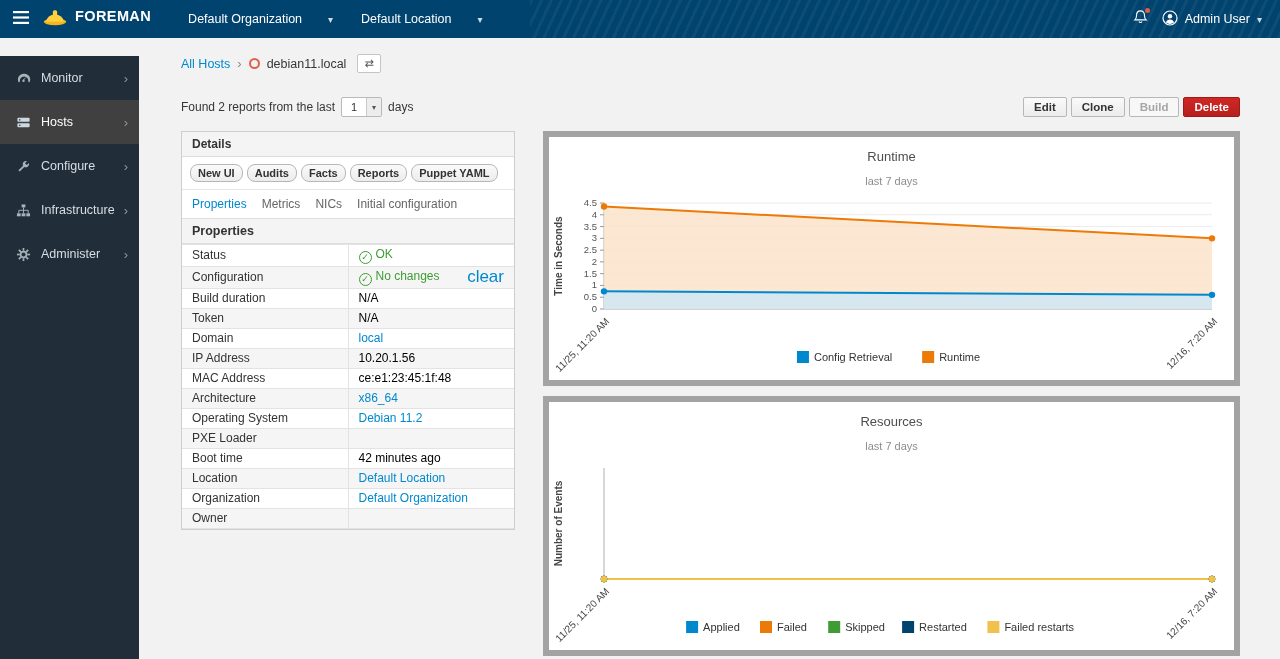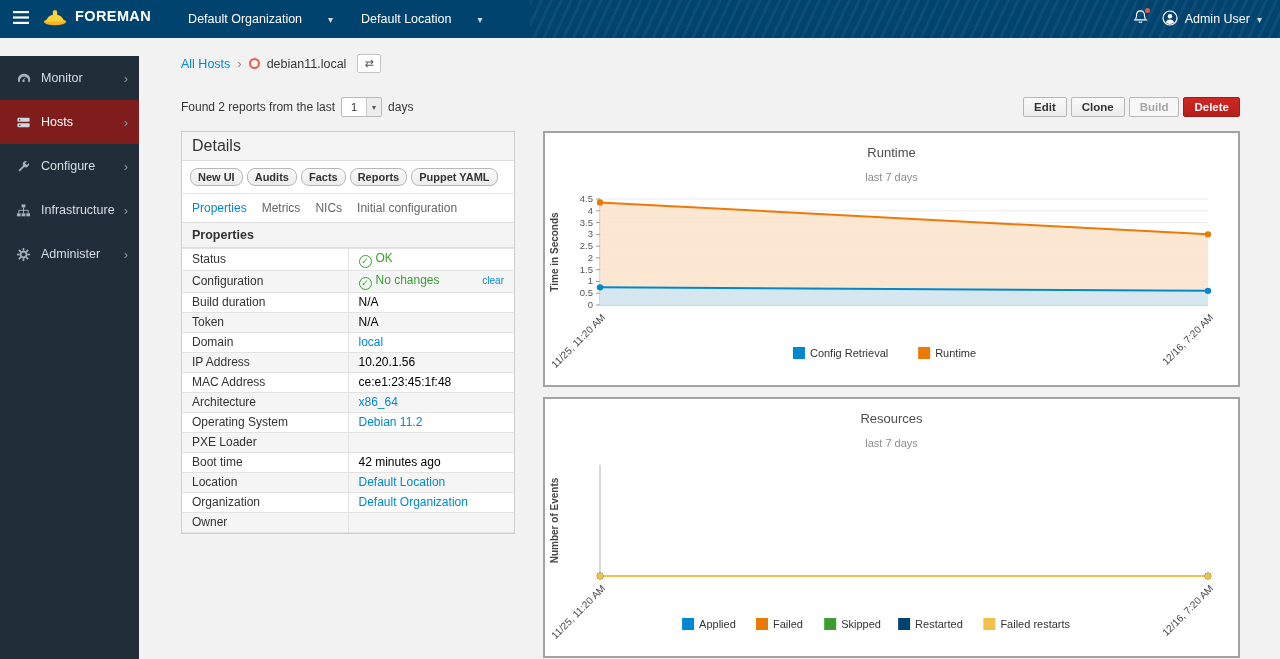--- a/index.html
+++ b/index.html
@@ -16,21 +16,21 @@
   .nav-select .caret{font-size:10px;color:#cfdbe3}
   .nav-right{margin-left:auto;display:flex;align-items:center;gap:14px;padding-right:18px}
   .bell-wrap{position:relative;display:flex;align-items:center;cursor:pointer}
   .bell-dot{position:absolute;top:-1px;right:-2px;width:5px;height:5px;border-radius:50%;background:#e0604a}
   .user-wrap{display:flex;align-items:center;gap:7px;font-size:12.5px;cursor:pointer}
   .user-wrap .caret{font-size:10px;color:#cfdbe3}
 
   
   .sidebar{position:absolute;top:56px;left:0;bottom:0;width:139px;background:#212d38;z-index:10}
   .side-item{display:flex;align-items:center;height:44px;padding-left:14px;color:#d7dee4;font-size:12.5px;cursor:pointer}
-  .side-item.active{background:#7f1d1d;color:#fff}
+  .side-item.active{background:#404040;color:#fff}
   .side-icon{width:18px;margin-right:9px;display:flex;align-items:center;justify-content:center}
   .side-chevron{margin-left:auto;padding-right:11px;color:#8a98a3;font-size:13px}
 
   
   .content{position:absolute;left:139px;top:38px;right:0;bottom:0;padding:16px 40px 20px 42px;overflow:hidden}
   .breadcrumb{display:flex;align-items:center;gap:7px;font-size:12.5px;margin-bottom:24px}
   .crumb-link{color:#0088ce;text-decoration:none;cursor:pointer}
   .crumb-sep{color:#888;font-size:13px}
   .host-status-ring{width:11px;height:11px;border:2px solid #e0604a;border-radius:50%;display:inline-block}
   .crumb-current{color:#363636}
@@ -43,40 +43,40 @@
   .days-caret{width:15px;background:#ededed;border-left:1px solid #c9c9c9;display:flex;align-items:center;justify-content:center;font-size:8px;color:#555}
   .action-buttons{display:flex;gap:4px}
   .btn{font-family:inherit;font-size:11.5px;font-weight:600;color:#333;padding:3px 10px;border:1px solid #b7b7b7;border-radius:2px;background:linear-gradient(#fafafa,#ececec);cursor:pointer}
   .btn-disabled{color:#a6a6a6;background:#f7f7f7;cursor:default}
   .btn-danger{background:linear-gradient(#d02724,#b5201c);border-color:#9e1b18;color:#fff}
 
   .columns{display:flex;gap:28px;align-items:flex-start}
 
   
   .details-card{width:334px;flex-shrink:0;background:#fff;border:1px solid #cecece}
-  .card-header{background:#f4f4f4;border-bottom:1px solid #ddd;padding:5px 10px;font-size:16px;font-weight:400;color:#333}
+  .card-header{background:#f4f4f4;border-bottom:1px solid #ddd;padding:5px 10px;font-size:12px;font-weight:700;color:#333}
   .details-buttons{padding:7px 8px;border-bottom:1px solid #e5e5e5;display:flex;gap:4px;flex-wrap:wrap}
   .btn-sm{font-family:inherit;font-size:11px;font-weight:600;color:#333;padding:2px 7px;border:1px solid #b7b7b7;border-radius:8px;background:linear-gradient(#fafafa,#ececec);cursor:pointer}
   .details-tabs{padding:7px 10px;display:flex;gap:15px}
   .tab{font-size:12px;color:#666;text-decoration:none;cursor:pointer}
   .tab.active{color:#0088ce}
   .card-subheader{background:#f4f4f4;border-top:1px solid #ddd;border-bottom:1px solid #ddd;padding:5px 10px;font-size:12.5px;font-weight:600;color:#333}
   .props-table{width:100%;border-collapse:collapse;font-size:12px}
   .props-table td{border:1px solid #e3e3e3;padding:2px 10px;height:19px;line-height:15px}
   .props-table tr:nth-child(even){background:#f5f5f5}
   .props-table td:first-child{width:50%;color:#333;border-left:none}
   .props-table td:last-child{border-right:none}
   .prop-link{color:#0088ce;text-decoration:none;cursor:pointer}
   .ok-icon{display:inline-flex;align-items:center;justify-content:center;width:13px;height:13px;border:1px solid #3f9c35;border-radius:50%;color:#3f9c35;font-size:9px;margin-right:4px;vertical-align:-2px}
   .status-text{color:#3f9c35}
-  .clear-link{float:right;color:#0088ce;font-size:10px;text-decoration:none;cursor:pointer}
+  .clear-link{float:right;color:#0088ce;font-size:17px;text-decoration:none;cursor:pointer}
 
   
   .charts-col{width:697px;display:flex;flex-direction:column;gap:10px}
-  .chart-card{background:#fff;border:2px solid #a3a3a3;padding:12px 0 15px}
+  .chart-card{background:#fff;border:6px solid #a3a3a3;padding:12px 0 6px}
   .chart-title{text-align:center;font-size:13px;color:#4d4d4d}
   .chart-subtitle{text-align:center;font-size:11px;color:#8d8d8d;margin-top:11px;margin-bottom:2px}
   .chart-card svg{display:block}
 </style>
 </head>
 <body>
 
 <header class="navbar">
   <div class="nav-stripes"></div>
   <button class="hamburger">

